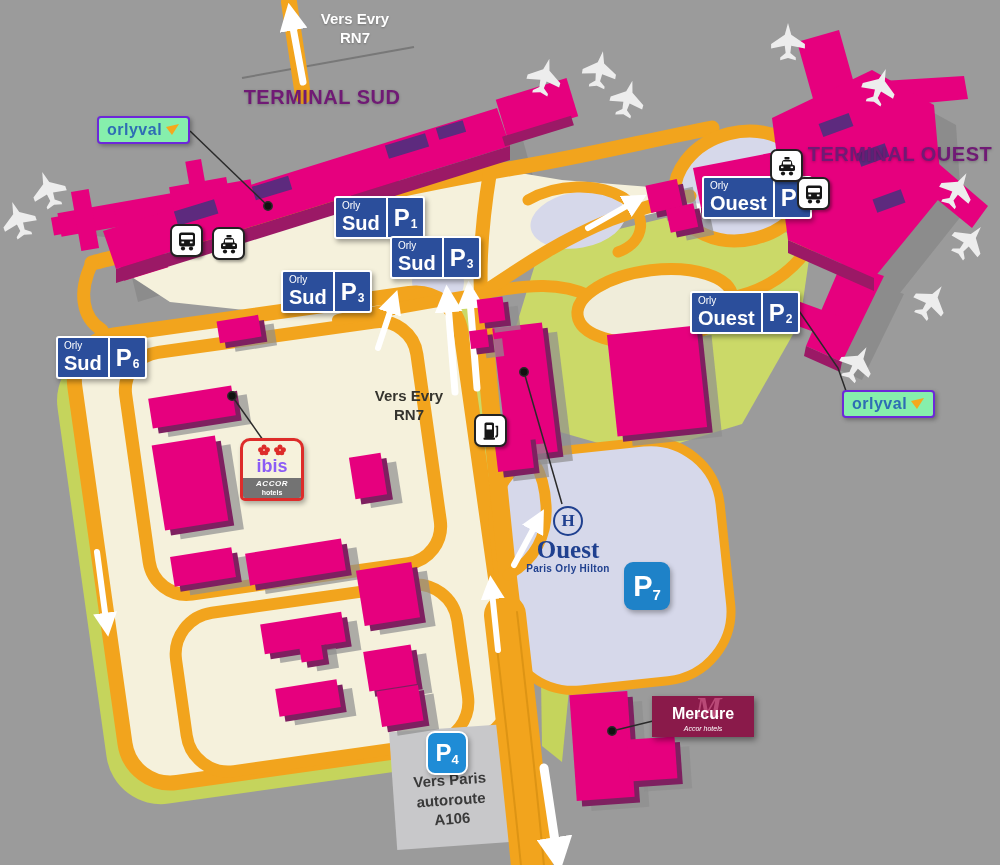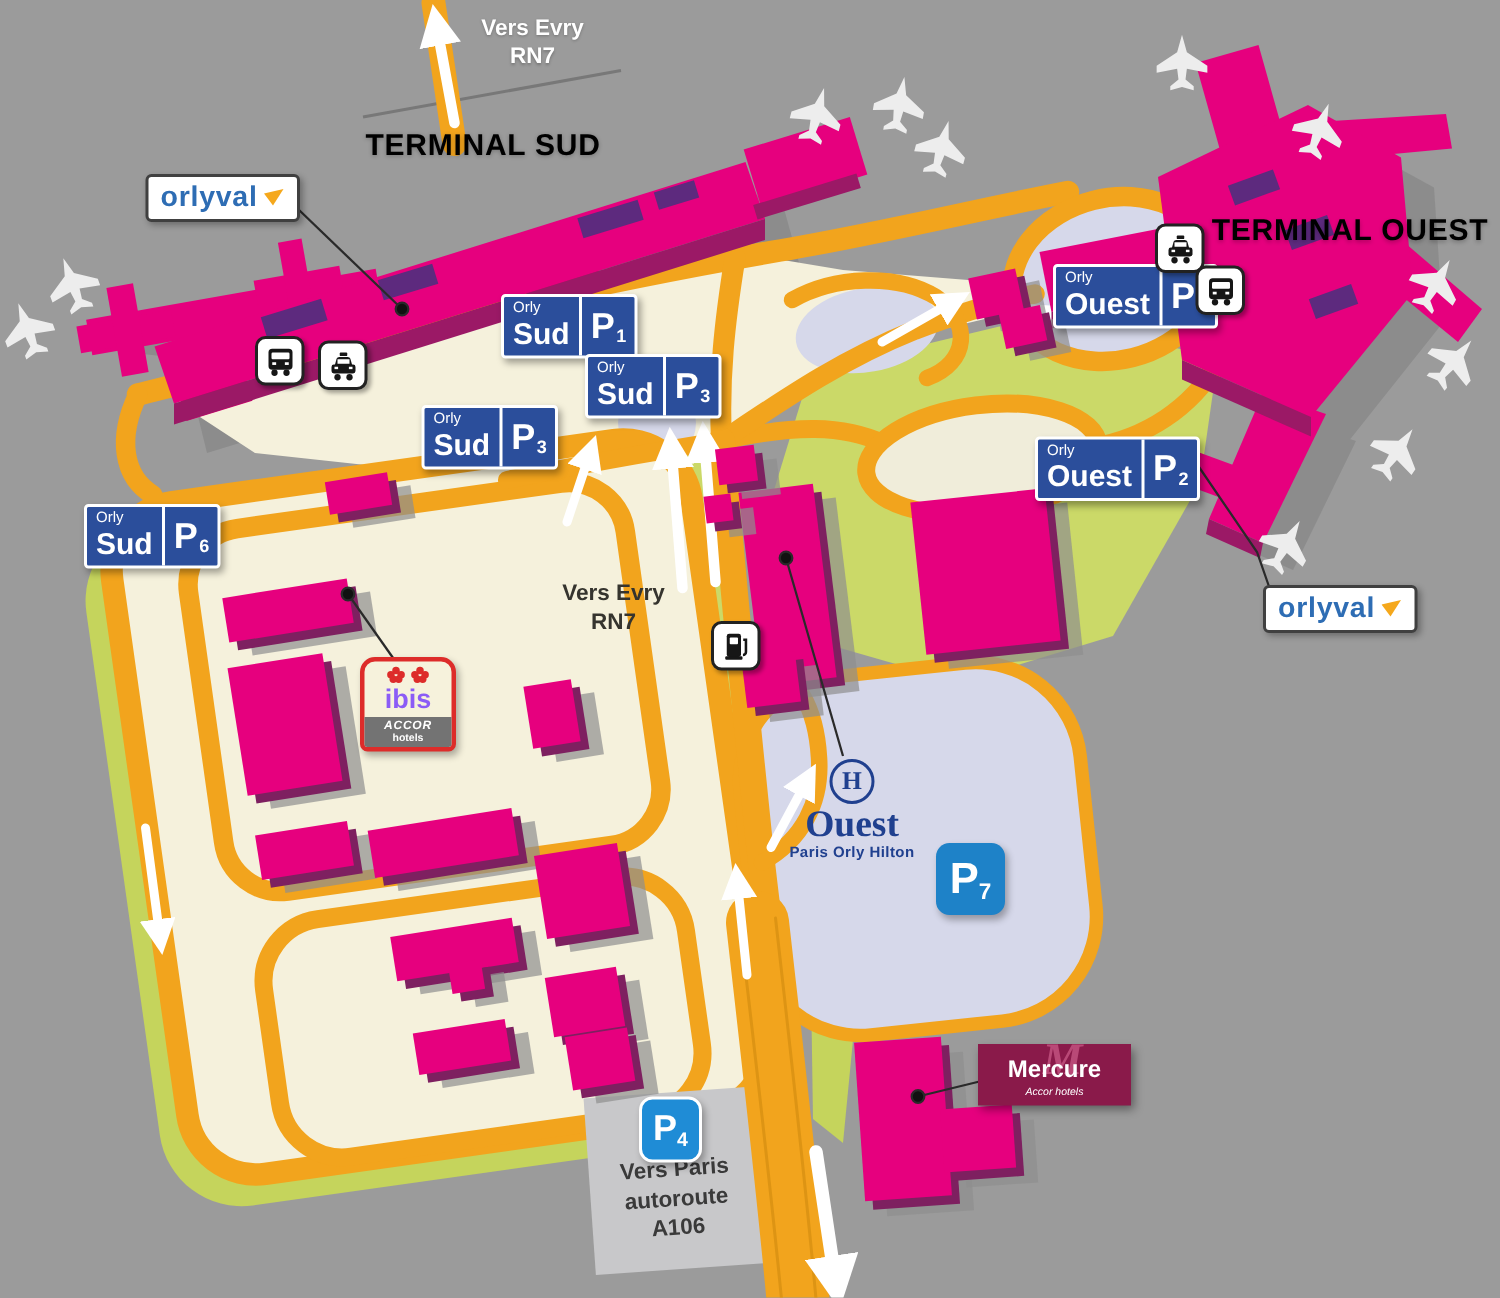--- a/index.html
+++ b/index.html
@@ -2,21 +2,21 @@
 <html><head>
 <meta charset="utf-8">
 <style>
   html,body{margin:0;padding:0;}
   body{
     width:1000px;height:865px;position:relative;overflow:hidden;
     background:#9B9B9B;font-family:"Liberation Sans",sans-serif;
   }
   svg.mapcanvas{position:absolute;left:0;top:0;}
   .ov{position:absolute;}
-  .map-title{color:#000000;font-weight:bold;font-size:20px;letter-spacing:.5px;
+  .map-title{color:#701a75;font-weight:bold;font-size:20px;letter-spacing:.5px;
     text-align:center;text-shadow:0 1px 3px rgba(0,0,0,.25);white-space:nowrap;}
   .dir{font-weight:bold;font-size:15px;text-align:center;line-height:1.25;}
   .dir.white{color:#fff;text-shadow:0 1px 2px rgba(0,0,0,.25);}
   .dir.dark{color:#35342E;}
   .a106{color:#3A3A3A;font-weight:bold;font-size:15px;text-align:center;line-height:1.3;transform:rotate(-4deg);}
   
   .psign{position:absolute;background:#2B4E9B;border:2px solid #fff;border-radius:3px;
     display:flex;align-items:stretch;color:#fff;box-shadow:2px 3px 5px rgba(0,0,0,.35);}
   .psign .loc{padding:3px 6px 4px;line-height:1;}
   .psign .area{font-size:10px;margin-bottom:2px;}
@@ -27,22 +27,22 @@
   
   .pbadge{position:absolute;background:#1E82C8;color:#fff;font-weight:bold;border-radius:9px;
     display:flex;align-items:center;justify-content:center;box-shadow:2px 3px 5px rgba(0,0,0,.3);}
   .pbadge .P{font-size:29px;line-height:1;}
   .pbadge .pnum{font-size:15px;position:relative;top:8px;}
   .pbadge.p7{width:46px;height:48px;}
   .pbadge.p4{width:38px;height:40px;background:#1F8CD6;border:2px solid #fff;}
   .pbadge.p4 .P{font-size:24px;}
   .pbadge.p4 .pnum{font-size:13px;top:6px;}
   
-  .orlyval{position:absolute;background:#ffffff;border:2px solid #404040;border-radius:4px;
-    padding:3px 8px;display:flex;align-items:center;gap:4px;font-weight:bold;font-size:19px;
+  .orlyval{position:absolute;background:#86efac;border:2px solid #6d28d9;border-radius:4px;
+    padding:3px 8px;display:flex;align-items:center;gap:4px;font-weight:bold;font-size:16px;
     color:#2E6DB4;letter-spacing:.5px;box-shadow:2px 2px 4px rgba(0,0,0,.3);}
   
   .ticon{position:absolute;width:29px;height:29px;background:#fff;border:2px solid #222;
     border-radius:7px;display:flex;align-items:center;justify-content:center;
     box-shadow:2px 2px 3px rgba(0,0,0,.35);}
   
   .ibis{position:absolute;width:58px;background:#F6F2DC;border:3px solid #DD2C2A;
     border-radius:10px 10px 5px 5px;text-align:center;box-shadow:2px 3px 5px rgba(0,0,0,.3);}
   .ibis-name{color:#8b5cf6;font-weight:bold;font-size:18px;line-height:1;padding:1px 0 3px;}
   .ibis-accor{background:#737373;color:#fff;font-weight:bold;border-radius:0 0 2px 2px;

